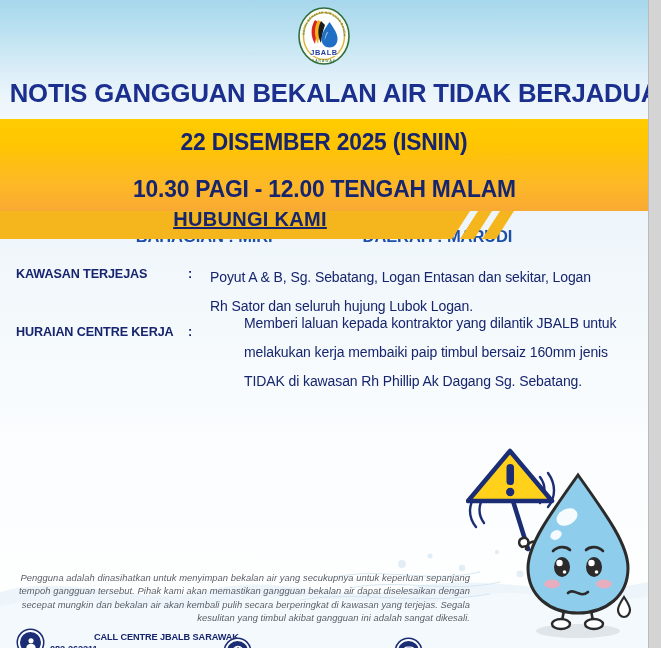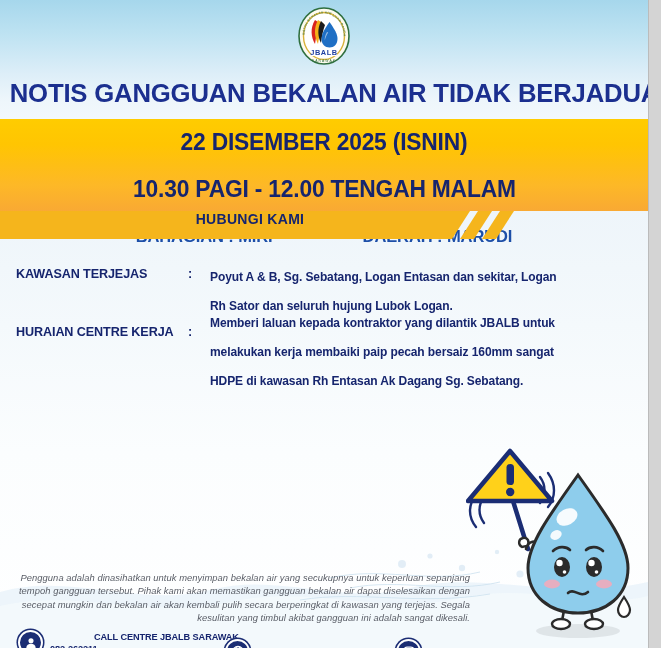--- a/index.html
+++ b/index.html
@@ -110,30 +110,30 @@
   }
   .det-colon {
     width: 22px;
     flex: 0 0 22px;
     font-size: 12.6px;
     font-weight: bold;
     color: #16256e;
   }
   .det-value {
     flex: 1 1 auto;
-    font-size: 12px;
-    font-weight: bold;
+    font-size: 14px;
+    font-weight: normal;
     color: #16256e;
     line-height: 29px;
     letter-spacing: -0.1px;
   }
   #row-kawasan .det-label, #row-kawasan .det-colon { padding-top: 4px; }
   #row-huraian { margin-top: -29px; }
   #row-huraian .det-label, #row-huraian .det-colon { padding-top: 33px; }
-  #row-huraian .det-value { padding-left: 0; }
+  #row-huraian .det-value { padding-left: 0; margin-left: 34px; }
   .spacer-para { height: 17px; }
 
   
   #wave-art {
     position: absolute;
     left: 0; right: 0; bottom: 0;
     height: 118px;
     pointer-events: none;
   }
   #disclaimer {
@@ -168,25 +168,26 @@
     position: absolute;
     left: 0; top: 0;
     width: 529px;
     height: 28px;
   }
   #hubungi-label {
     position: absolute;
     left: 0; top: 0;
     width: 500px; height: 16px;
     display: flex; align-items: center; justify-content: center;
-    font-size: 14px;
+    font-size: 20px;
     font-weight: bold;
     color: #16256e;
     letter-spacing: 0.3px;
     z-index: 3;
+    text-decoration: underline;
   }
   .contact {
     position: absolute;
     display: flex;
     align-items: center;
     gap: 7px;
   }
   .cicon {
     width: 25px; height: 25px;
     border-radius: 50%;
@@ -251,22 +252,22 @@
           <div>Rh Sator dan seluruh hujung Lubok Logan.</div>
         </div>
       </div>
 
       <div class="det-row" id="row-huraian">
         <div class="det-label">HURAIAN CENTRE KERJA</div>
         <div class="det-colon">:</div>
         <div class="det-value">
           <div class="spacer-para"></div>
           <div>Memberi laluan kepada kontraktor yang dilantik JBALB untuk</div>
-          <div>melakukan kerja membaiki paip pecah bersaiz 160mm sangat</div>
-          <div>HDPE di kawasan Rh Entasan Ak Dagang Sg. Sebatang.</div>
+          <div>melakukan kerja membaiki paip timbul bersaiz 160mm jenis</div>
+          <div>TIDAK di kawasan Rh Phillip Ak Dagang Sg. Sebatang.</div>
         </div>
       </div>
 
     </div>
 
     <svg id="wave-art" viewBox="0 0 648 118" preserveAspectRatio="none">
       <path d="M0 62 C70 42 140 78 210 60 C280 42 340 76 410 58 C480 40 560 72 648 52 L648 118 L0 118 Z" fill="#eaf3fa" opacity="0.85"></path>
       <path d="M0 76 C80 58 150 90 230 72 C310 54 380 86 460 68 C530 52 590 80 648 66 L648 118 L0 118 Z" fill="#f3f9fc" opacity="0.9"></path>
       <g stroke="#cfe3f0" stroke-width="1" fill="none" opacity="0.85">
         <path d="M330 48 C380 36 430 54 480 42"></path>

